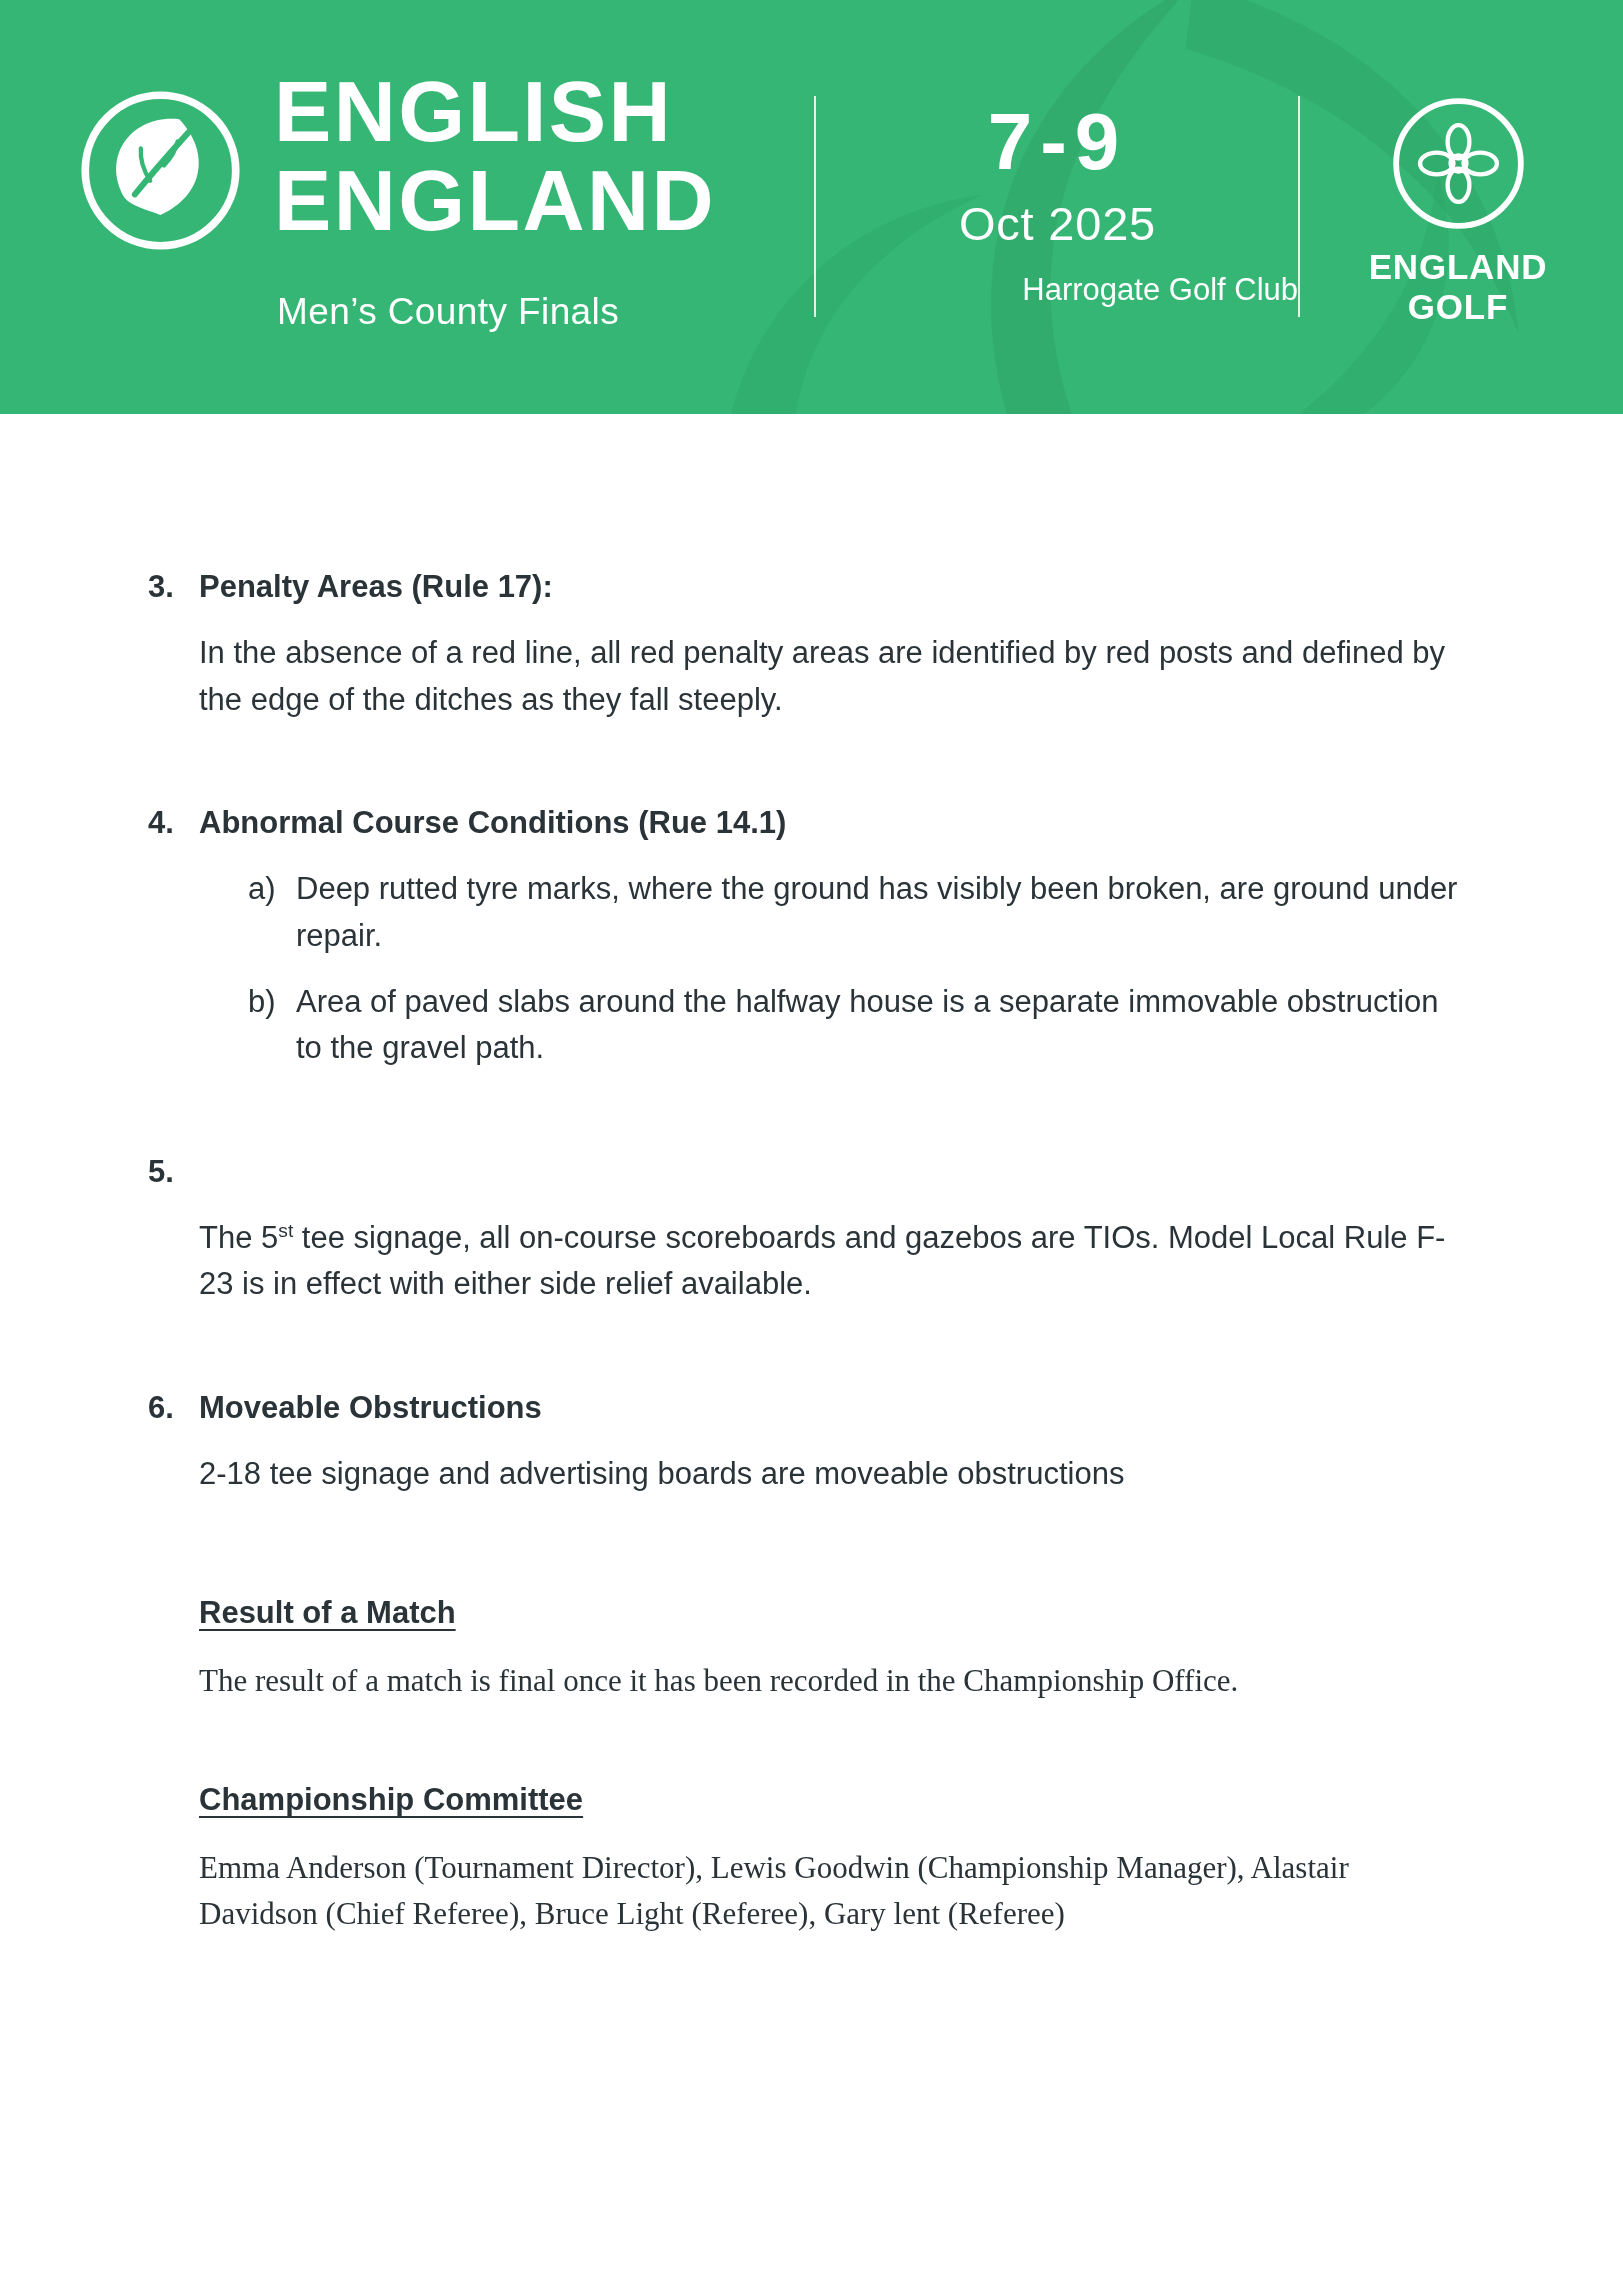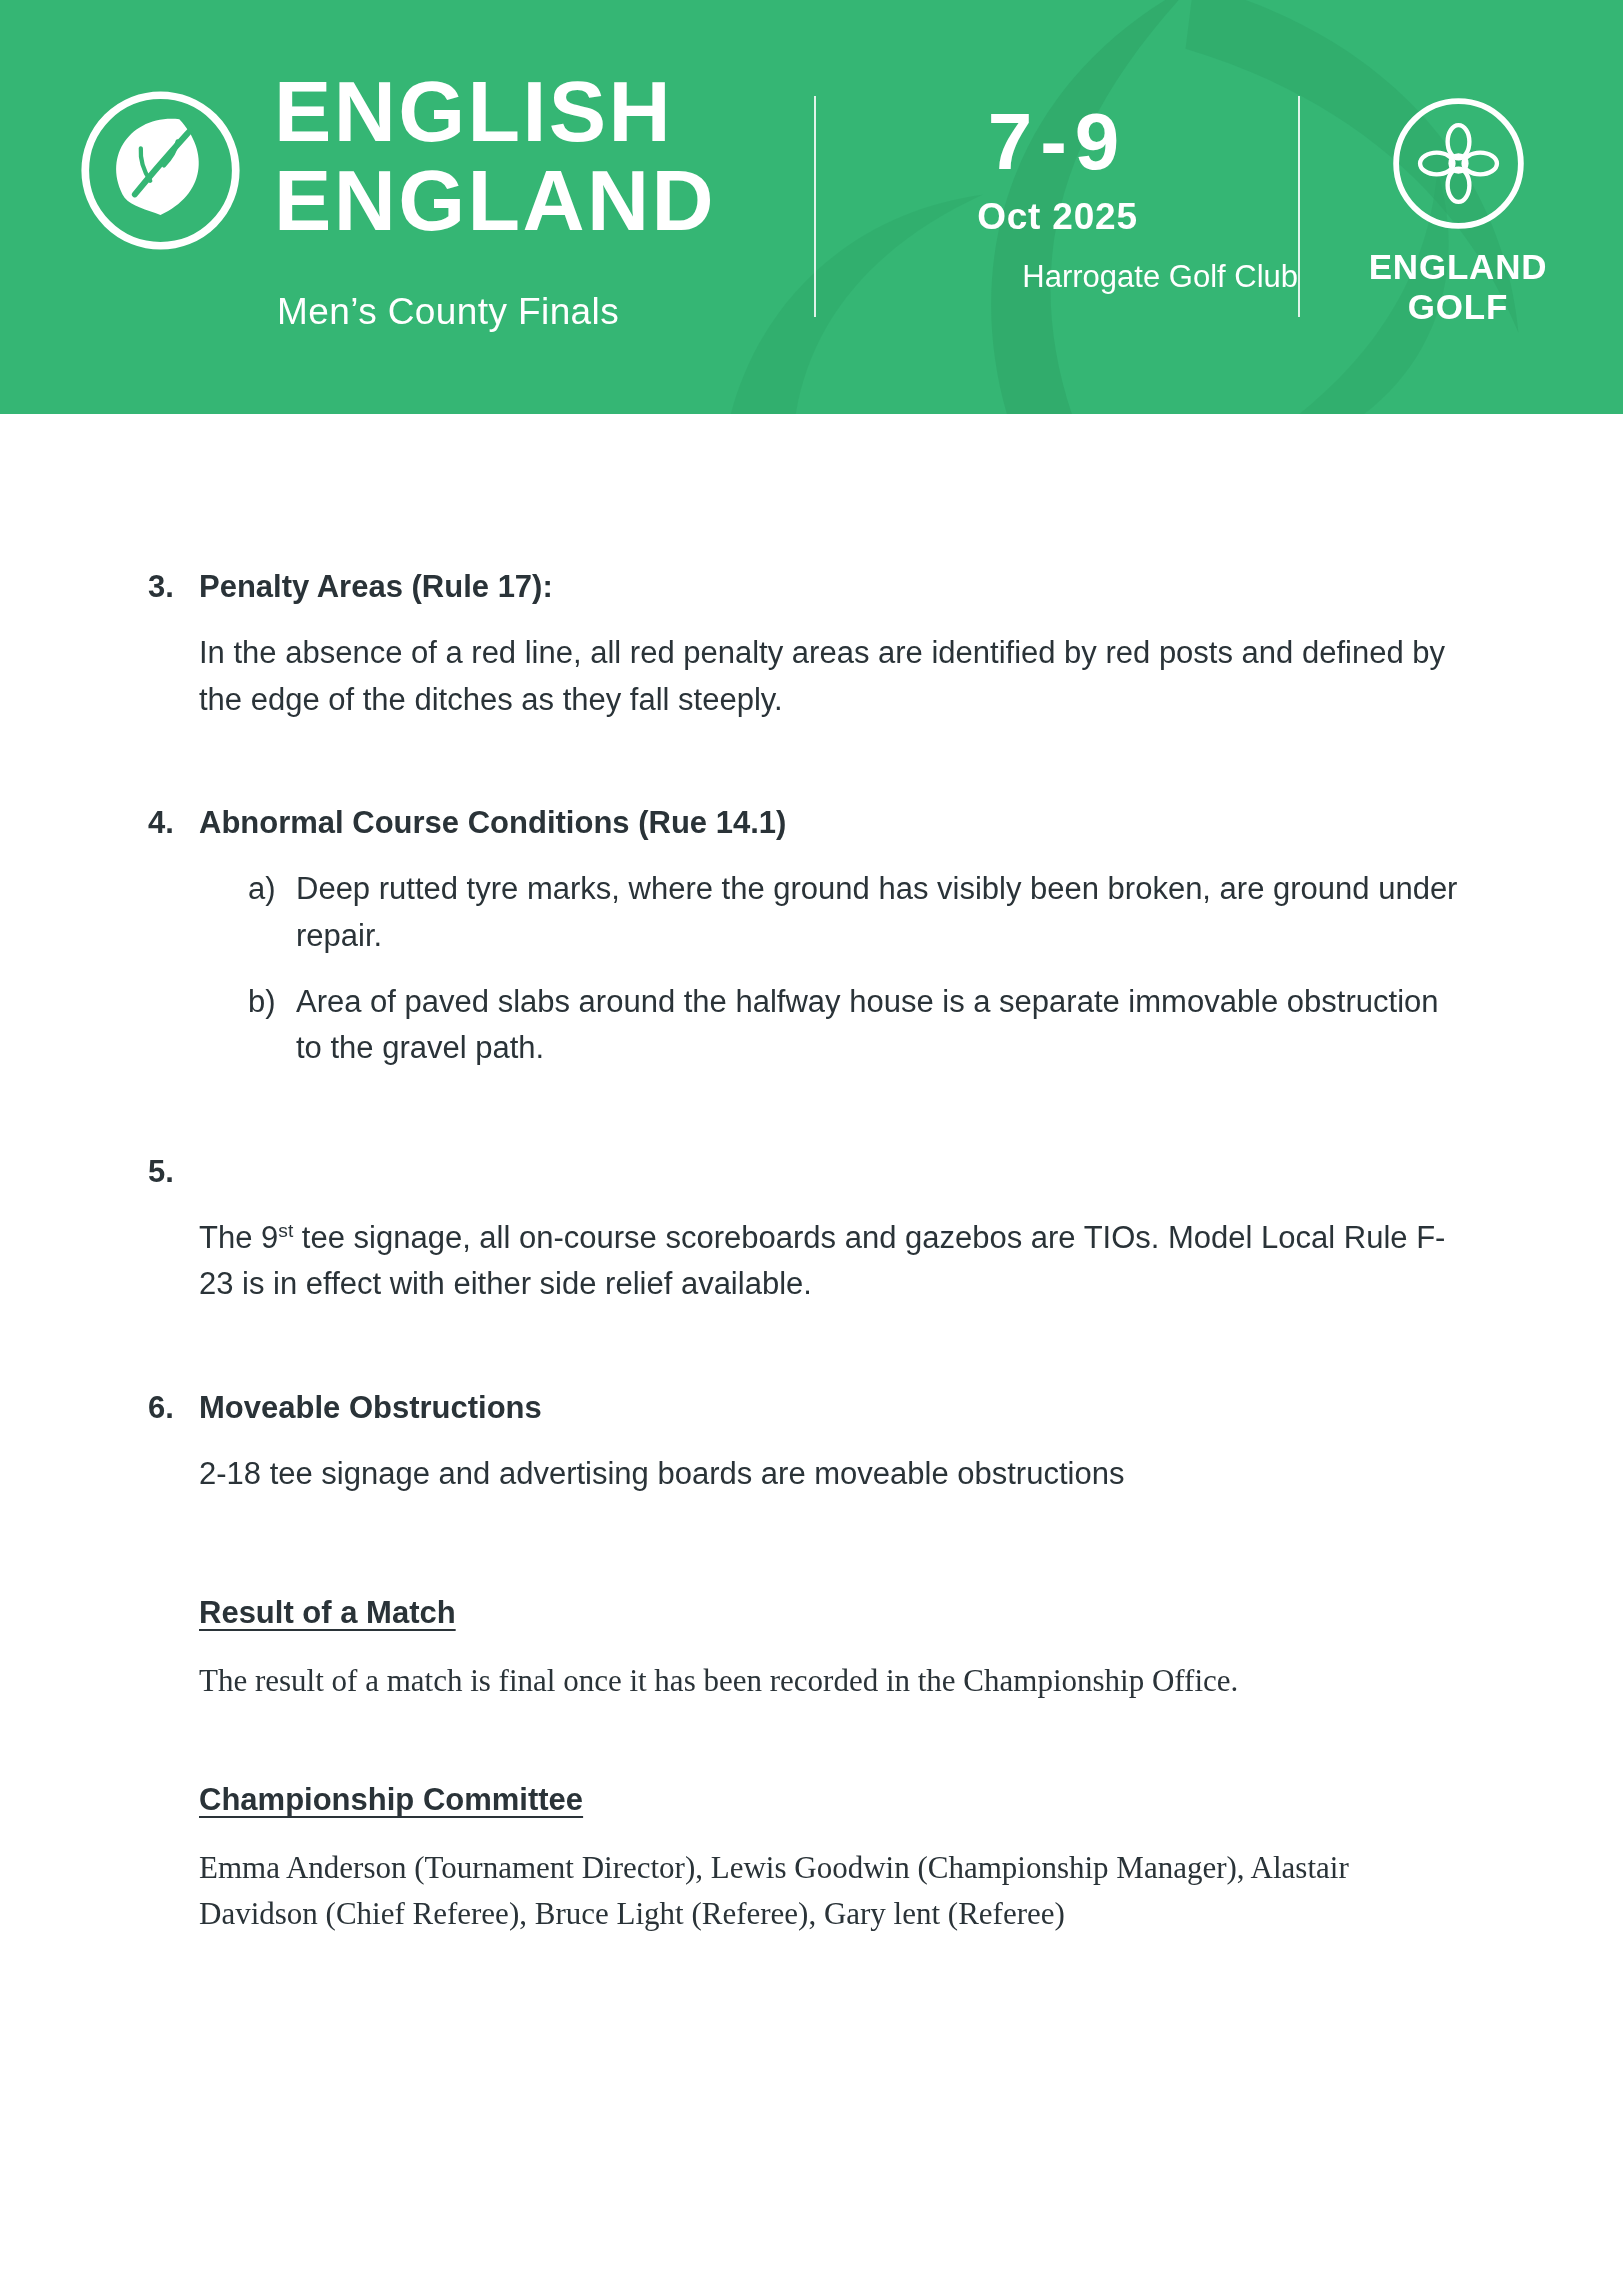--- a/index.html
+++ b/index.html
@@ -27,21 +27,21 @@
   .brand-text { position:absolute; left:274px; top:67px; line-height:1; }
   .brand-line { font-weight:bold; font-size:86px; letter-spacing:2.4px; line-height:1.04; }
   .brand-subtitle { position:absolute; left:277px; top:291px; font-weight:normal; font-size:37px; letter-spacing:0.4px; }
 
   .divider { position:absolute; top:96px; width:2.4px; height:221px; background:rgba(255,255,255,0.85); }
   .divider.left  { left:814px; }
   .divider.right { left:1298px; }
 
   .event-block { position:absolute; left:817px; top:96px; width:481px; text-align:center; }
   .event-dates { font-weight:bold; font-size:80px; letter-spacing:8px; }
-  .event-month { font-size:37px; font-weight:700; margin-top:8px; letter-spacing:0.8px; }
+  .event-month { font-size:47px; font-weight:400; margin-top:8px; letter-spacing:0.8px; }
   .event-venue { font-size:31px; font-weight:400; margin-top:21px;text-align:right; }
 
   .eg-block { position:absolute; left:1324px; top:91px; width:268px; text-align:center; }
   .eg-logo { width:145px; height:145px; display:block; margin:0 auto; }
   .eg-text { margin-top:11.4px; font-weight:bold; font-size:35px; line-height:1.12; letter-spacing:0.8px; }
 
   
   .content { position:absolute; top:414px; left:0; width:1624px; padding-top:150px; }
 
   .rule-section { margin:0 154px 0 148px; font-size:31px; line-height:1.5; }
@@ -149,21 +149,21 @@
       <div class="sub-item">
         <span class="sub-label">b)</span>
         <span>Area of paved slabs around the halfway house is a separate immovable obstruction to the gravel path.</span>
       </div>
     </div>
 
     <div class="rule-section">
       <div class="rule-heading">
         <span class="rule-num">5.</span>
       </div>
-      <p class="rule-body"><span>The 9</span><sup>st</sup><span> tee signage, all on-course scoreboards and gazebos are TIOs. Model Local Rule F-23 is in effect with either side relief available.</span></p>
+      <p class="rule-body"><span>The 5</span><sup>st</sup><span> tee signage, all on-course scoreboards and gazebos are TIOs. Model Local Rule F-23 is in effect with either side relief available.</span></p>
     </div>
 
     <div class="rule-section">
       <div class="rule-heading">
         <span class="rule-num">6.</span>
         <span>Moveable Obstructions</span>
       </div>
       <p class="rule-body">2-18 tee signage and advertising boards are moveable obstructions</p>
     </div>
 

